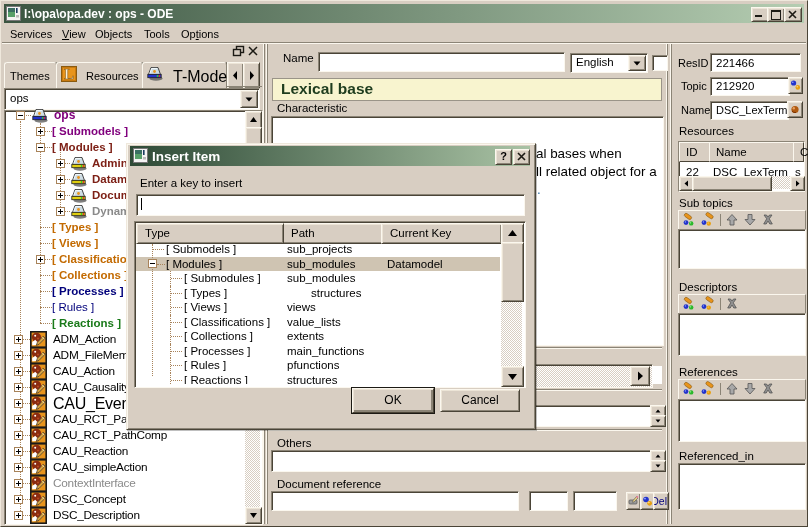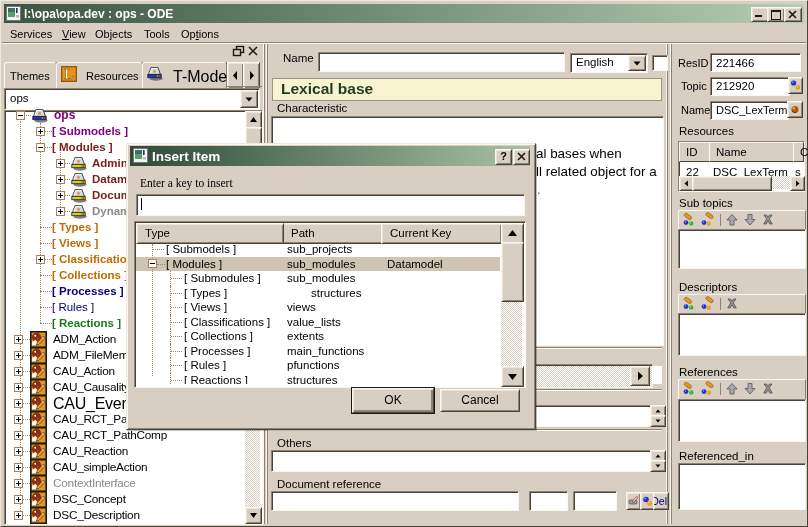--- a/index.html
+++ b/index.html
@@ -548,21 +548,21 @@
 </svg>
 <div class="lbl" style="left:152px;top:150px;font-size:13.5px;color:#fff;font-weight:bold;z-index:11;">Insert Item</div>
 <div class="rais" style="left:495px;top:149px;width:15px;height:14px;z-index:11;">
       <div style="position:absolute;left:0;top:0;right:0;bottom:0;text-align:center;font:bold 11px 'Liberation Sans';line-height:13px">?</div>
     </div>
 <div class="rais" style="left:513px;top:149px;width:15px;height:14px;z-index:11;">
       <svg width="15" height="14" style="left:0;top:0">
         <path d="M4 3 L11 10 M11 3 L4 10" stroke="#1c1a14" stroke-width="1.6"></path>
       </svg>
     </div>
-<div class="lbl" style="left:140px;top:177px;font-size:11.5px;color:#000;z-index:11;font-family:Liberation Serif, serif;">Enter a key to insert</div>
+<div class="lbl" style="left:140px;top:177px;font-size:11.5px;color:#000;z-index:11;">Enter a key to insert</div>
 <div class="sunk" style="left:136px;top:194px;width:387px;height:20px;z-index:11;"></div>
 <div class="ab" style="left:141px;top:198px;width:1px;height:12px;z-index:11;background:#000"></div>
 <div class="sunk" style="left:134px;top:221px;width:390px;height:165px;z-index:11;background:#fff"></div>
 <div class="rais" style="left:282px;top:223px;width:99px;height:19px;z-index:11;box-shadow:inset 1px 1px 0 #ece4d6, inset -1px -1px 0 #8b8476">
       <div style="position:absolute;left:8px;top:3px;font-size:11.5px">Path</div>
     </div>
 <div class="rais" style="left:136px;top:223px;width:146px;height:19px;z-index:11;box-shadow:inset 1px 1px 0 #ece4d6, inset -1px -1px 0 #8b8476">
       <div style="position:absolute;left:8px;top:3px;font-size:11.5px">Type</div>
     </div>
 <div class="rais" style="left:381px;top:223px;width:119px;height:19px;z-index:11;box-shadow:inset 1px 1px 0 #ece4d6, inset -1px -1px 0 #8b8476">

